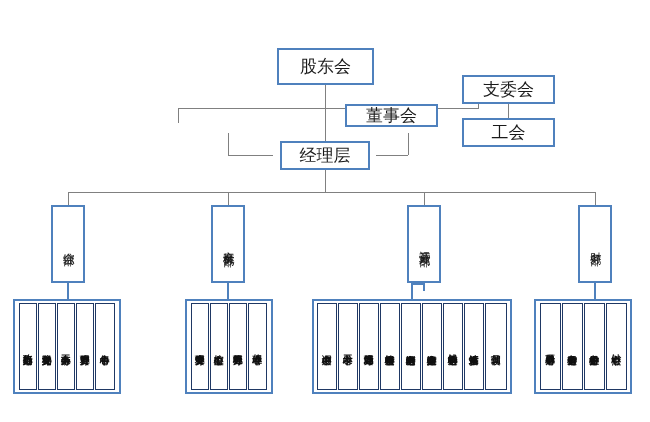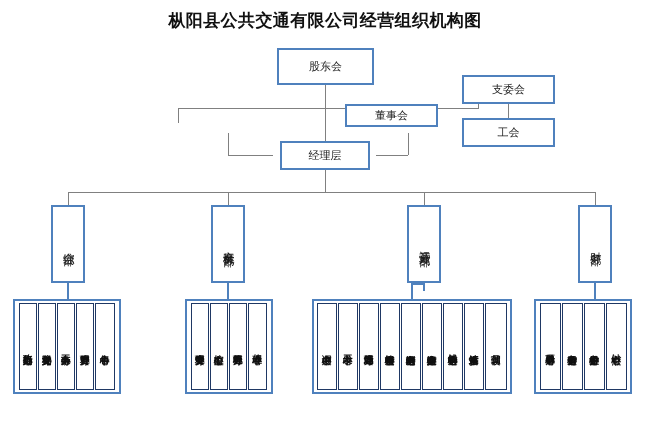--- a/index.html
+++ b/index.html
@@ -21,21 +21,21 @@
   }
 
   
   .node{
     position:absolute;
     box-sizing:border-box;
     border:2px solid #4F81BD;
     background:#ffffff;
     color:#1a1a1a;
     display:flex;align-items:center;justify-content:center;
-    font-size:11px;
+    font-size:17px;
     z-index:3;
   }
 
   
   .node.vert{
     writing-mode:vertical-rl;
     text-orientation:upright;
     letter-spacing:1px;
     padding:3px 0;
     line-height:1;
@@ -76,21 +76,20 @@
   .ln.v{width:1px;}
   .ln-blue{position:absolute;background:#4F81BD;z-index:2;}
   .ln-blue.h{height:2px;}
   .ln-blue.v{width:2px;}
 </style>
 </head>
 <body>
 
 <div id="chart-root">
 
-  <div class="chart-title">枞阳县公共交通有限公司经营组织机构图</div>
 
   <div class="ln v" style="left:325px;top:85px;height:23px;"></div>
 
   <div class="ln h" style="left:178px;top:108px;width:300px;"></div>
   <div class="ln v" style="left:178px;top:108px;height:15px;"></div>
   <div class="ln v" style="left:383px;top:108px;height:15px;"></div>
   <div class="ln h" style="left:478px;top:92px;width:-0px;"></div>
 
   <div class="ln h" style="left:466px;top:92px;width:0px;"></div>
   <div class="ln v" style="left:478px;top:92px;height:17px;"></div>

